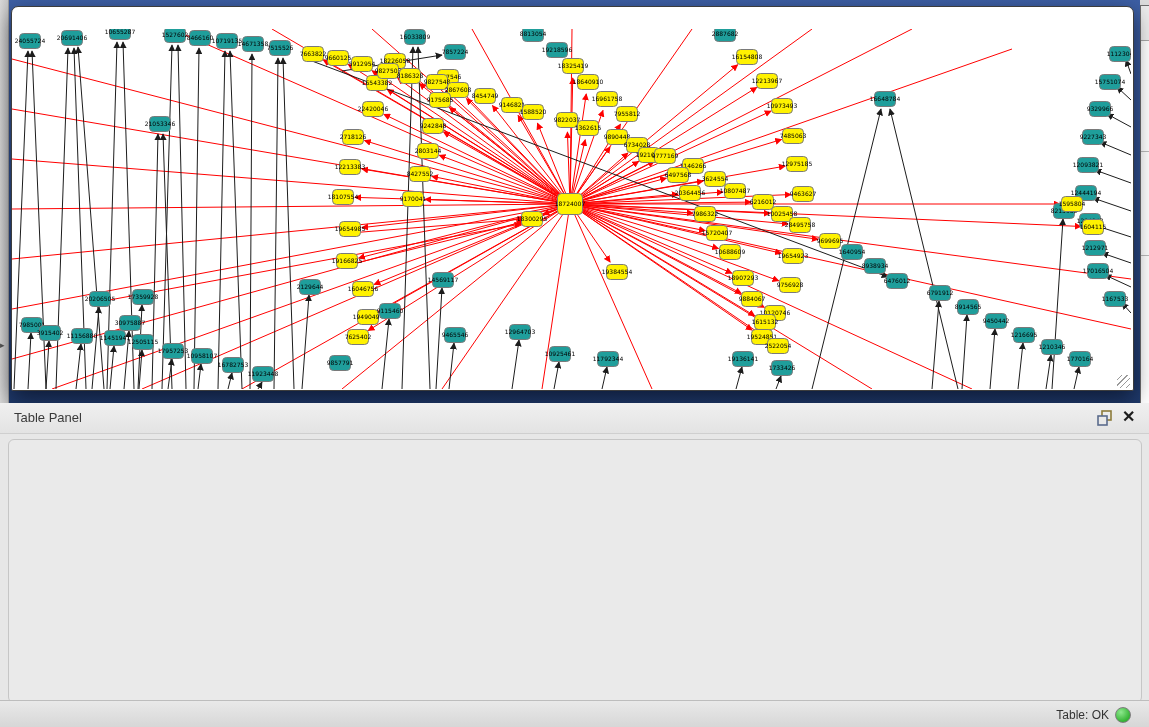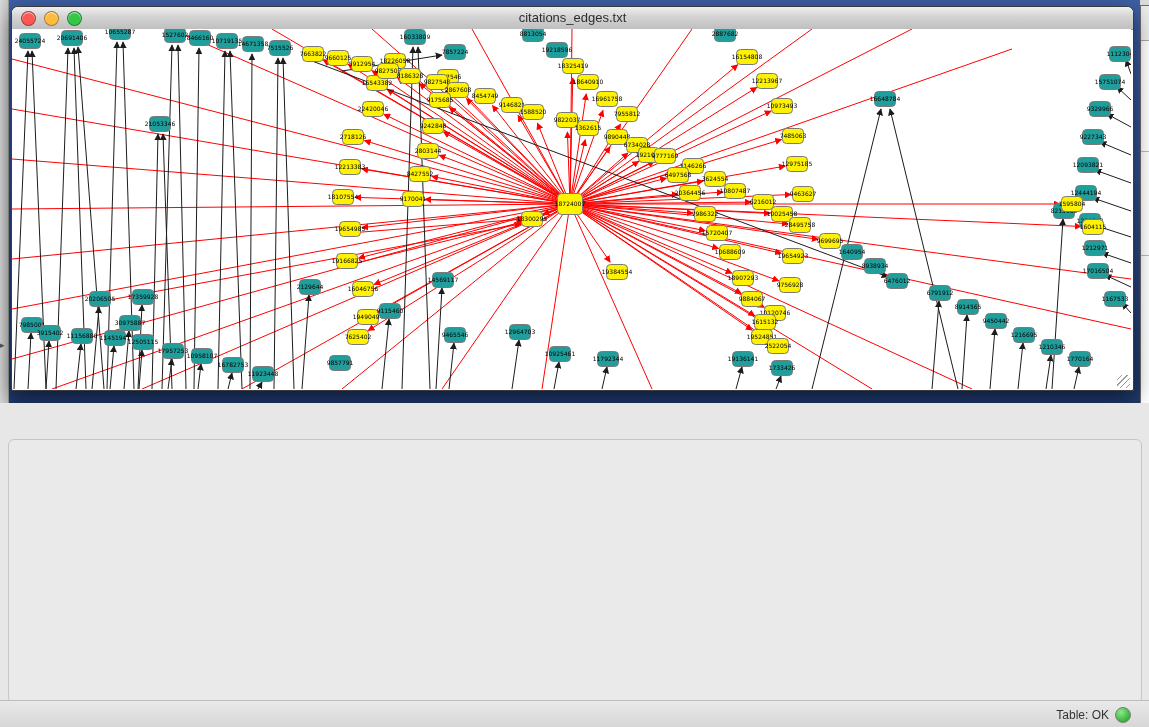--- a/index.html
+++ b/index.html
@@ -50,28 +50,20 @@
   <div id="desktop"></div>
 
   <div id="right-ghost-window">
     <div class="ghost-body">
       <div class="ghost-line" style="top:110px"></div>
       <div class="ghost-line" style="top:214px"></div>
     </div>
   </div>
 
   <div id="graph-window">
-    <div id="titlebar">
-      <div class="lights">
-        <div class="light" id="light-r" style="background: rgb(252, 87, 83);"></div>
-        <div class="light" id="light-y" style="background: rgb(253, 188, 64);"></div>
-        <div class="light" id="light-g" style="background: rgb(51, 199, 72);"></div>
-      </div>
-      <div id="win-title">citations_edges.txt</div>
-    </div>
     <div id="canvas">
       <svg id="net-svg" width="1119" height="360" viewBox="0 0 1119 360">
         <defs>
           <marker id="arr-b" viewBox="0 0 10 10" refX="9" refY="5" markerWidth="7" markerHeight="7" orient="auto-start-reverse">
             <path d="M0,0 L10,5 L0,10 z" fill="#1c1c1c"></path>
           </marker>
           <marker id="arr-r" viewBox="0 0 10 10" refX="9" refY="5" markerWidth="7" markerHeight="7" orient="auto-start-reverse">
             <path d="M0,0 L10,5 L0,10 z" fill="#ff0000"></path>
           </marker>
         </defs>
@@ -488,20 +480,28 @@
             <text x="1081" y="200" text-anchor="middle" font-size="6" fill="#000" font-family="&quot;DejaVu Sans&quot;, sans-serif">1604115</text>
             <rect x="545.5" y="164.5" width="25" height="21" rx="4" fill="#fff200" stroke="#7a7a7a" stroke-width="1"></rect>
             <text x="558" y="177" text-anchor="middle" font-size="6" fill="#000" font-family="&quot;DejaVu Sans&quot;, sans-serif">18724007</text>
           </g>
       </svg>
       <div id="resize-grip"></div>
     </div>
   </div>
 
   <div id="table-panel">
+    <div id="tp-header">
+      <div id="tp-title">Table Panel</div>
+      <svg id="tp-float" viewBox="0 0 18 16">
+        <rect x="6" y="1" width="9" height="9" fill="none" stroke="#8c7b3a" stroke-width="1.6"></rect>
+        <rect x="2" y="6" width="9" height="9" fill="#e9e9e9" stroke="#5a6b8c" stroke-width="1.6"></rect>
+      </svg>
+      <div id="tp-close">✕</div>
+    </div>
 
     <div id="tp-groupbox"></div>
 
   </div>
 
   <div id="statusbar">
     <div id="memory-label">Table: OK</div>
     <div id="memory-dot"></div>
   </div>
 </div>

